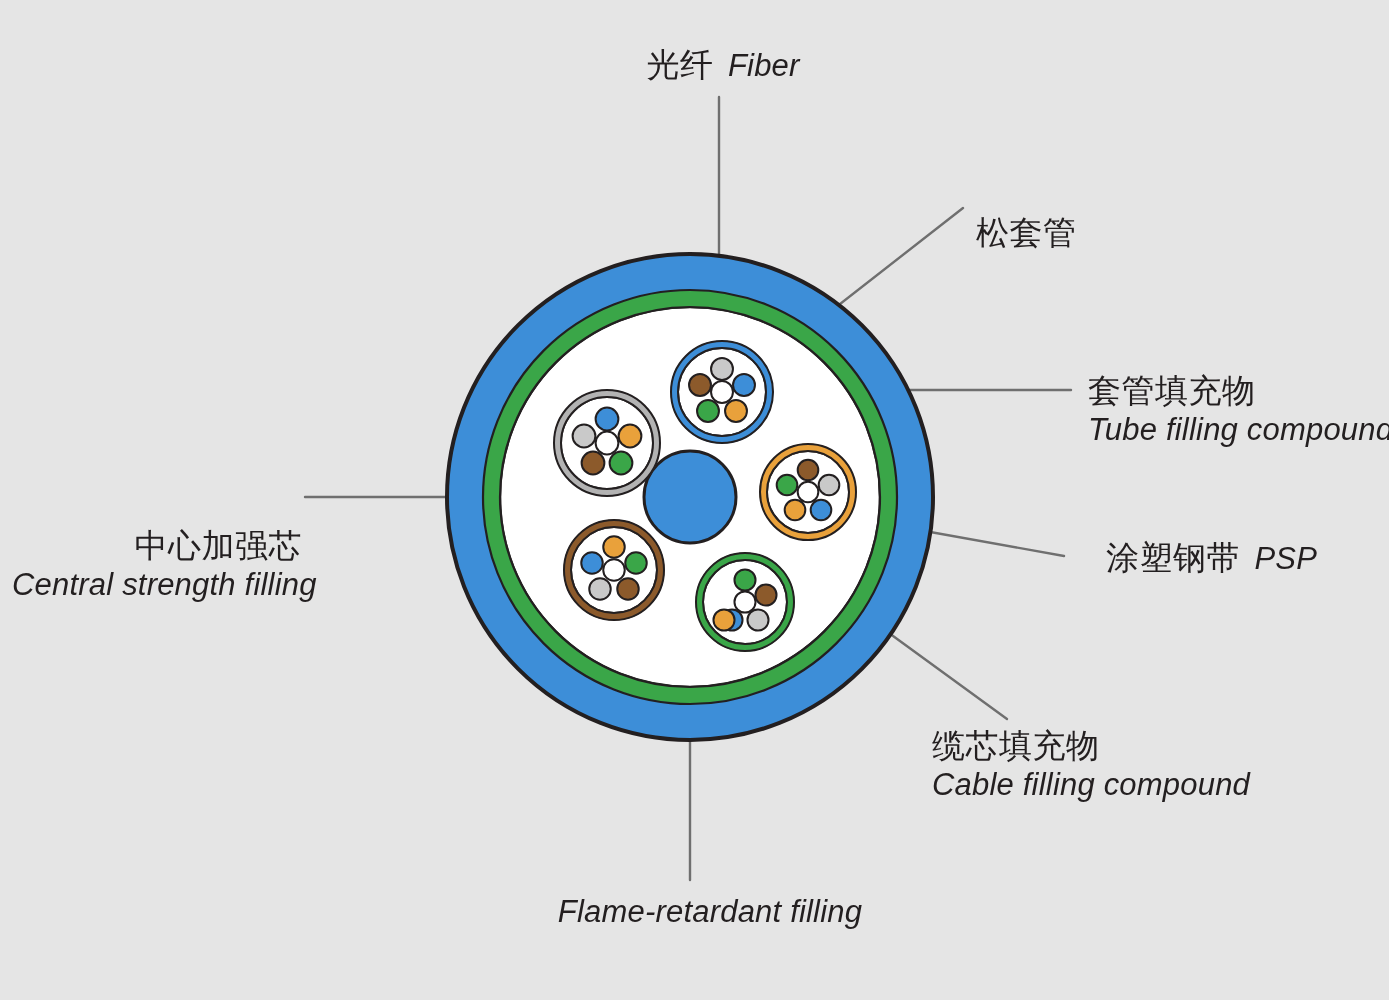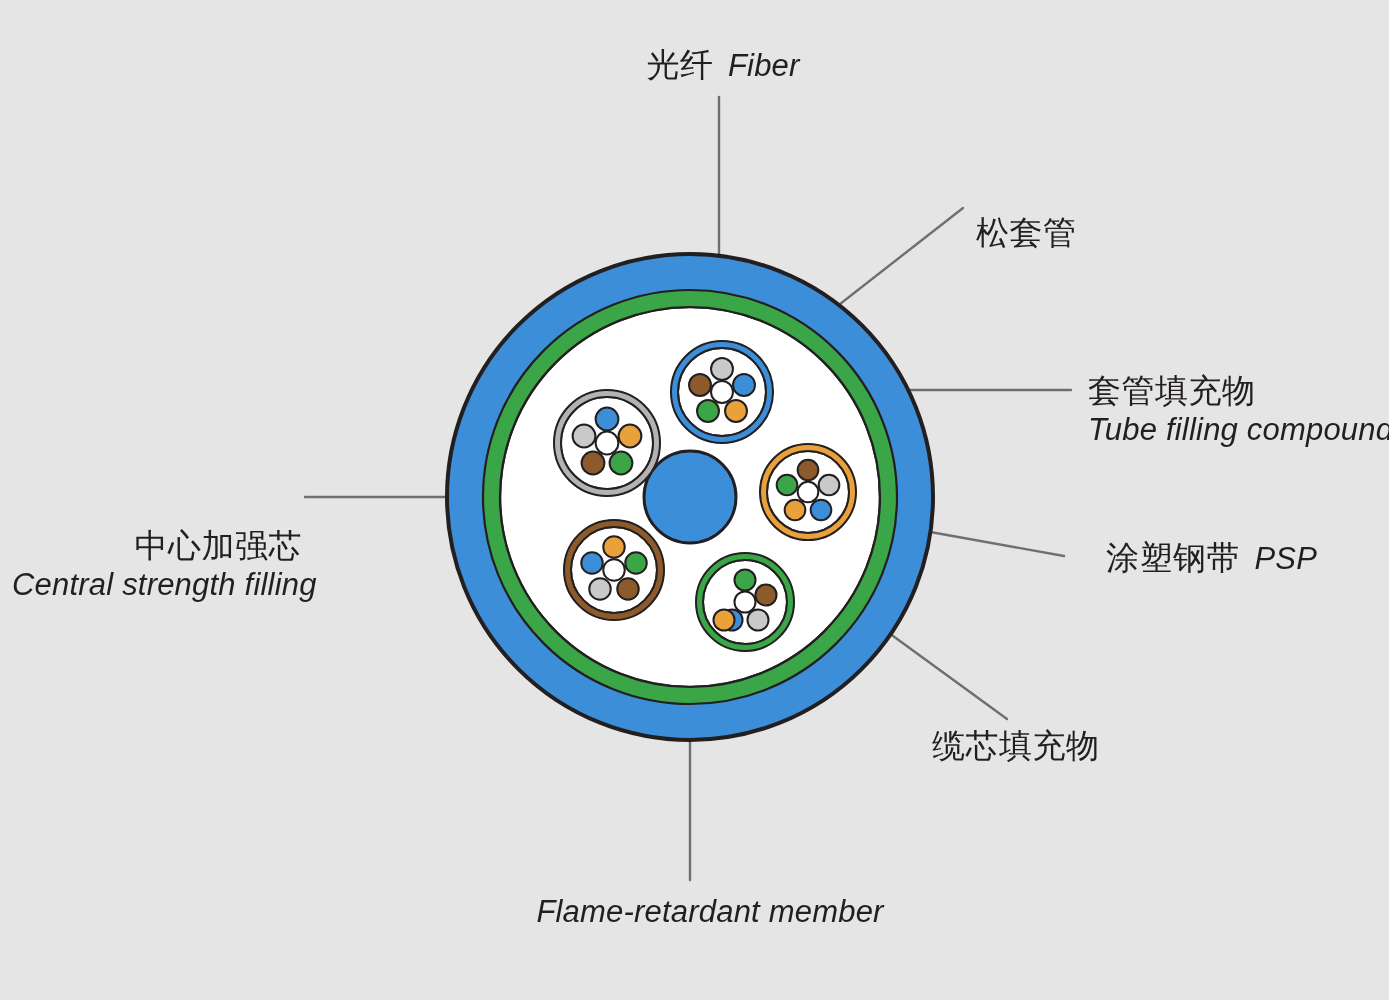--- a/index.html
+++ b/index.html
@@ -167,24 +167,25 @@
     <span class="en">Tube filling compound</span>
   </div>
 
   <div class="label inline" style="left:1106px; top:538px;">
     <span class="cn">涂塑钢带</span>
     <span class="en">PSP</span>
   </div>
 
   <div class="label" style="left:932px; top:726px;">
     <span class="cn">缆芯填充物</span>
+    <span class="en">Cable filling compound</span>
   </div>
 
   <div class="label align-center" style="left:510px; top:893px; width:400px;">
-    <span class="en">Flame-retardant member</span>
+    <span class="en">Flame-retardant filling</span>
   </div>
 
   <div class="label align-right" style="left:12px; top:478px; width:290px;margin-top:48px;">
     <span class="cn">中心加强芯</span>
     <span class="en">Central strength filling</span>
   </div>
 
 </div>
 
 </body></html>

